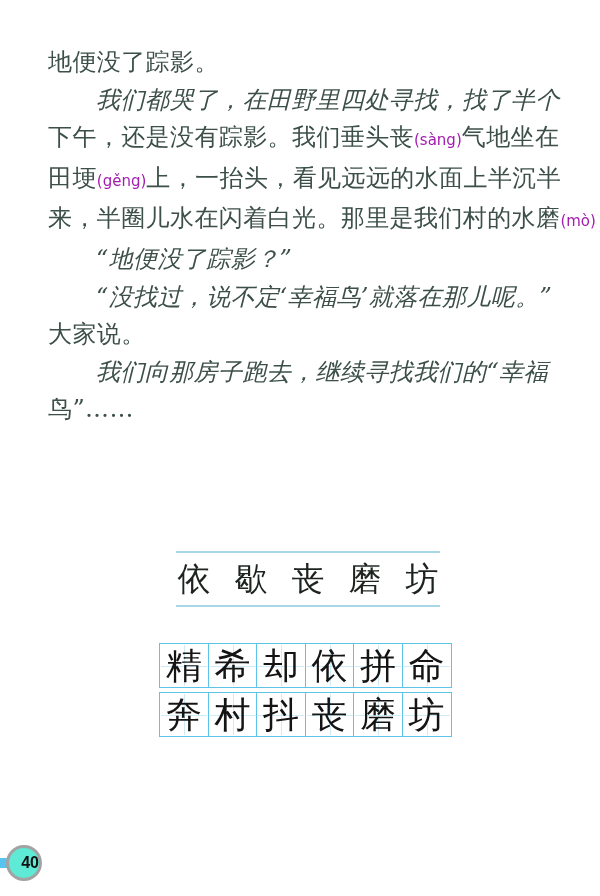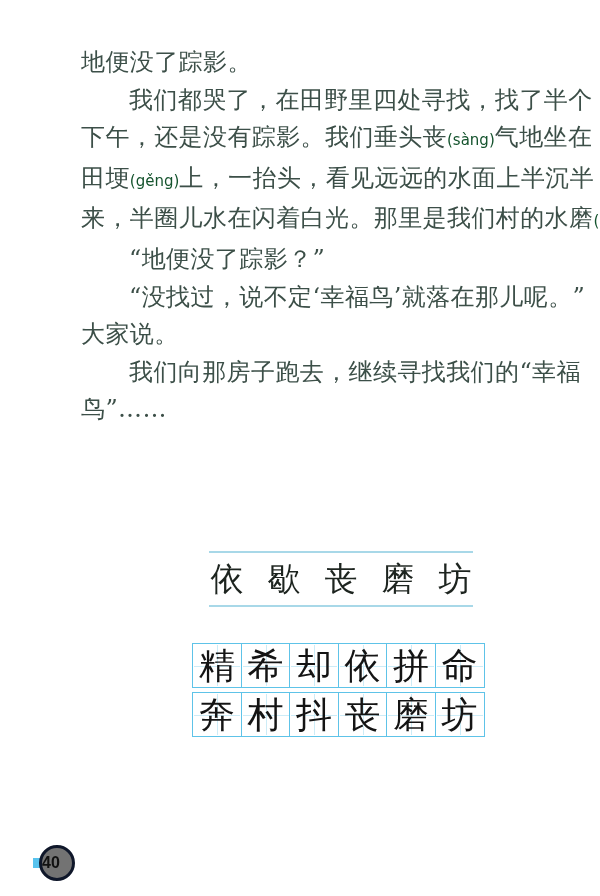--- a/index.html
+++ b/index.html
@@ -1,31 +1,31 @@
 <!DOCTYPE html>
 <html><head>
 <meta charset="utf-8">
 <style>
   html,body{margin:0;padding:0;}
   body{
     width:600px;height:896px;background:#ffffff;position:relative;overflow:hidden;
     font-family:"DejaVu Serif", serif;
   }
-  .page{position:absolute;inset:0;background:#ffffff;margin-left:33px;}
+  .page{position:absolute;inset:0;background:#ffffff;}
 
   
   .story{position:absolute;left:48px;top:44px;width:524px;}
   .line{
     white-space:nowrap;font-size:24px;line-height:37.6px;color:#3c4f48;
     letter-spacing:0.4px;
   }
-  .line.indent{padding-left:48px;}
+  .line.indent{padding-left:48px;font-style:italic;}
   .pinyin{
     font-family:"DejaVu Sans", sans-serif;
-    font-size:15px;color:#14532d;letter-spacing:0;
+    font-size:15px;color:#a21caf;letter-spacing:0;
   }
 
   
   .recognize{
     position:absolute;left:176px;top:551px;width:264px;height:52px;
     border-top:2px solid #a8d8e8;border-bottom:2px solid #a8d8e8;
     display:flex;align-items:center;justify-content:center;gap:24px;
     font-size:33px;color:#1d241f;
   }
 
@@ -42,22 +42,22 @@
   .cell::after{content:"";position:absolute;top:50%;left:1px;right:1px;height:1px;background:#cdecf7;}
   .cell .ch{position:relative;z-index:2;font-size:36px;line-height:1;color:#141414;}
 
   
   .badge-connector{
     position:absolute;left:0;top:858px;width:13px;height:10px;
     background:#58c3ee;border-radius:0 5px 5px 0;
   }
   .badge{
     position:absolute;left:6px;top:845px;width:30px;height:30px;border-radius:50%;
-    background:#737373;border:3px solid #0f172a;
-    display:flex;align-items:center;justify-content:flex-start;
+    background:#5eead4;border:3px solid #a3a3a3;
+    display:flex;align-items:center;justify-content:flex-end;
     font-family:"Liberation Sans", sans-serif;font-size:16px;font-weight:bold;color:#111;
   }
 </style>
 </head>
 <body>
 
 <div class="page">
 
   <div class="story">
       <div class="line">地便没了踪影。</div>

